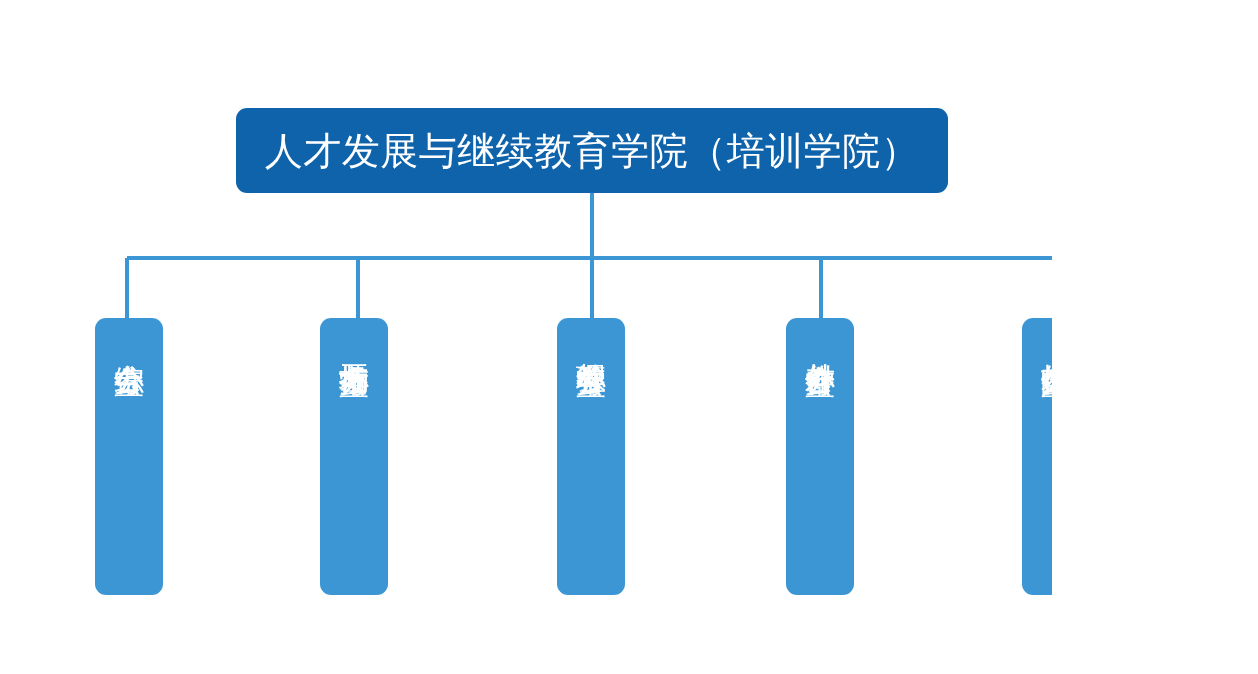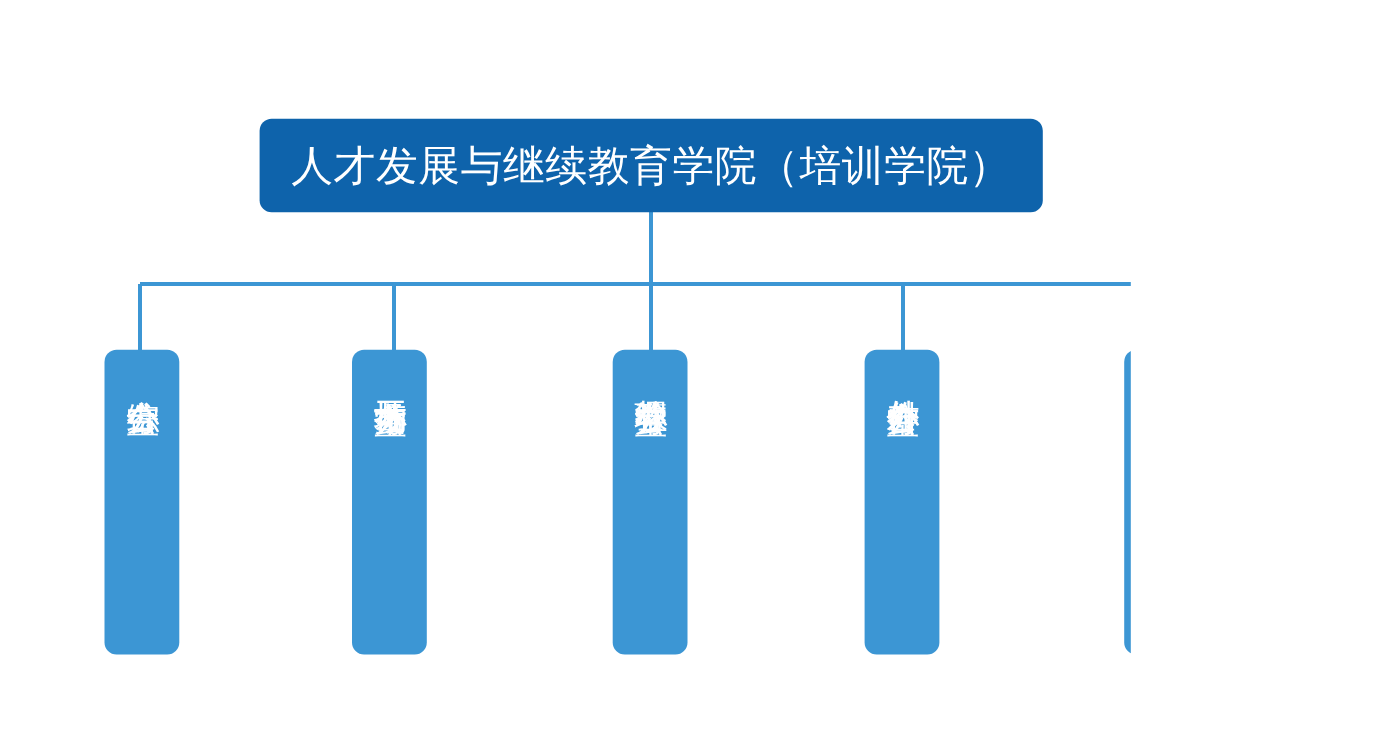--- a/index.html
+++ b/index.html
@@ -9,20 +9,21 @@
   }
   body {
     font-family: "DejaVu Sans", "Liberation Sans", sans-serif;
   }
   #org-canvas {
     position: relative;
     width: 1028px;
     height: 674px;
     background: #ffffff;
     overflow: hidden;
+    padding-left: 24px;
   }
   
   #connector-layer {
     position: absolute;
     left: 0;
     top: 0;
     width: 1258px;
     height: 674px;
     pointer-events: none;
   }

